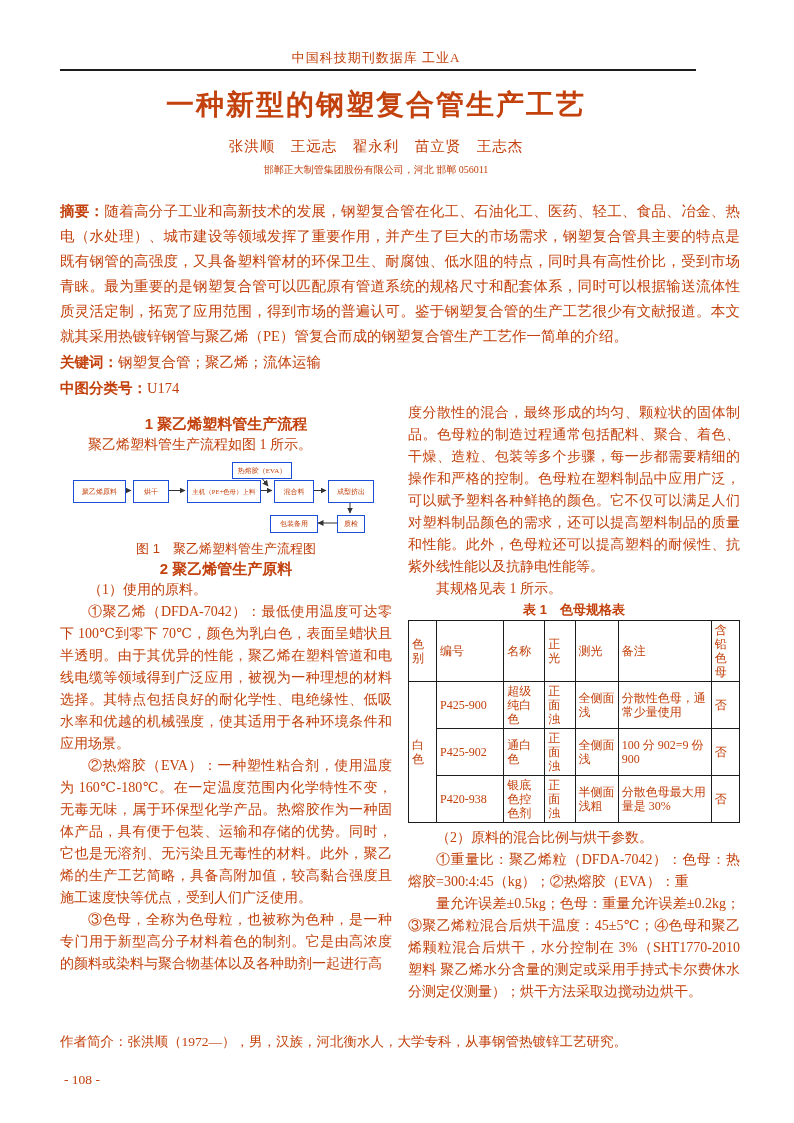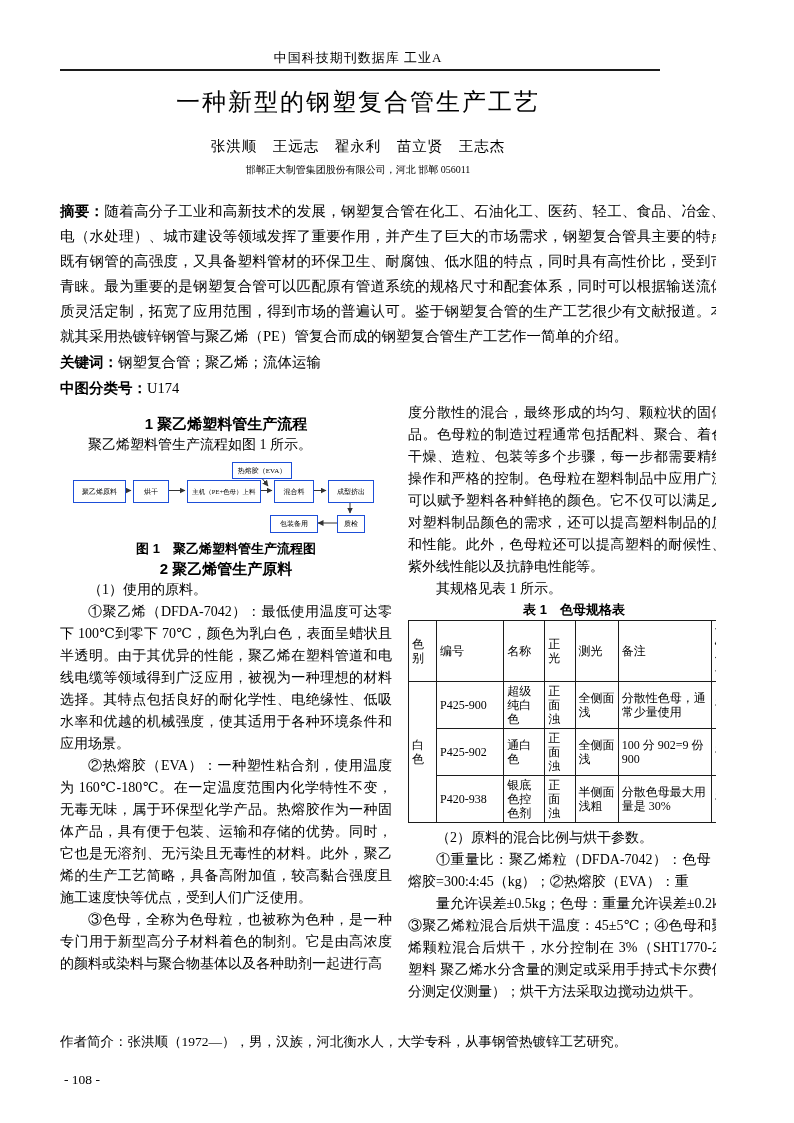--- a/index.html
+++ b/index.html
@@ -1,29 +1,30 @@
 <!DOCTYPE html>
 <html><head>
 <meta charset="utf-8">
 <style>
   html,body { margin:0; padding:0; background:#fff; }
   .page {
     position:relative; width:716px; height:1123px; background:#ffffff;
-    color:#000000; font-family:"Liberation Serif","DejaVu Serif",serif;
+    color:#c2410c; font-family:"Liberation Serif","DejaVu Serif",serif;
     overflow:hidden;
+    padding-left:36px;
   }
   
   .jheader { position:absolute; top:49px; left:0; right:0; text-align:center;
     font-size:13px; letter-spacing:1px; }
   .jrule { position:absolute; top:69px; left:60px; right:56px;
     border-top:2px solid #1c1c1c; height:0; }
   
   .title { position:absolute; top:86px; left:0; right:0; text-align:center;
-    font-family:"Liberation Sans","DejaVu Sans",sans-serif; font-weight:400;
-    font-size:24px; letter-spacing:2px; }
+    font-family:"Liberation Sans","DejaVu Sans",sans-serif; font-weight:700;
+    font-size:28px; letter-spacing:2px; }
   .authors { position:absolute; top:137px; left:0; right:0; text-align:center;
     font-size:14.5px; letter-spacing:1px; }
   .affil { position:absolute; top:163px; left:0; right:0; text-align:center;
     font-size:10px; }
   
   .meta { position:absolute; top:199px; left:60px; width:680px; }
   .meta p { margin:0; font-size:14.5px; line-height:25px; text-align:justify; }
   .blabel { font-family:"Liberation Sans","DejaVu Sans",sans-serif; font-weight:700; }
   .meta .kw, .meta .clc { margin-top:1px; }
   
@@ -34,21 +35,21 @@
   .sec-h { font-family:"Liberation Sans","DejaVu Sans",sans-serif; font-weight:700;
     font-size:15px; line-height:20px; margin:12px 0 9px; text-align:center; }
   
   .fig { position:relative; width:334px; height:79px; margin:3px 0 1px; }
   .fbox { position:absolute; border:1px solid #1d4ed8; background:#fff;
     display:flex; align-items:center; justify-content:center;
     font-size:7px; line-height:8px; white-space:nowrap; text-align:center; }
   .fbox.small-font { font-size:6.5px; }
   .fig-arrows { position:absolute; left:0; top:0; width:334px; height:79px; }
   .fig-caption { text-align:center; font-family:"Liberation Sans","DejaVu Sans",sans-serif;
-    font-weight:700; font-size:13px; line-height:20px; margin:2px 0 0; }
+    font-weight:400; font-size:13px; line-height:20px; margin:2px 0 0; }
   
   .tbl-caption { text-align:center; font-family:"Liberation Sans","DejaVu Sans",sans-serif;
     font-weight:700; font-size:13px; line-height:20px; margin:1px 0 3px; }
   table.spec { border-collapse:collapse; table-layout:fixed; width:332px;
     font-size:12px; line-height:14px; margin:0 0 4px; }
   table.spec td { border:1px solid #1c1c1c; padding:2px 3px; vertical-align:middle;
     text-align:left; word-break:break-all; }
   
   .footer { position:absolute; left:60px; width:680px; top:1031px;
     font-size:13.5px; line-height:22px; }

